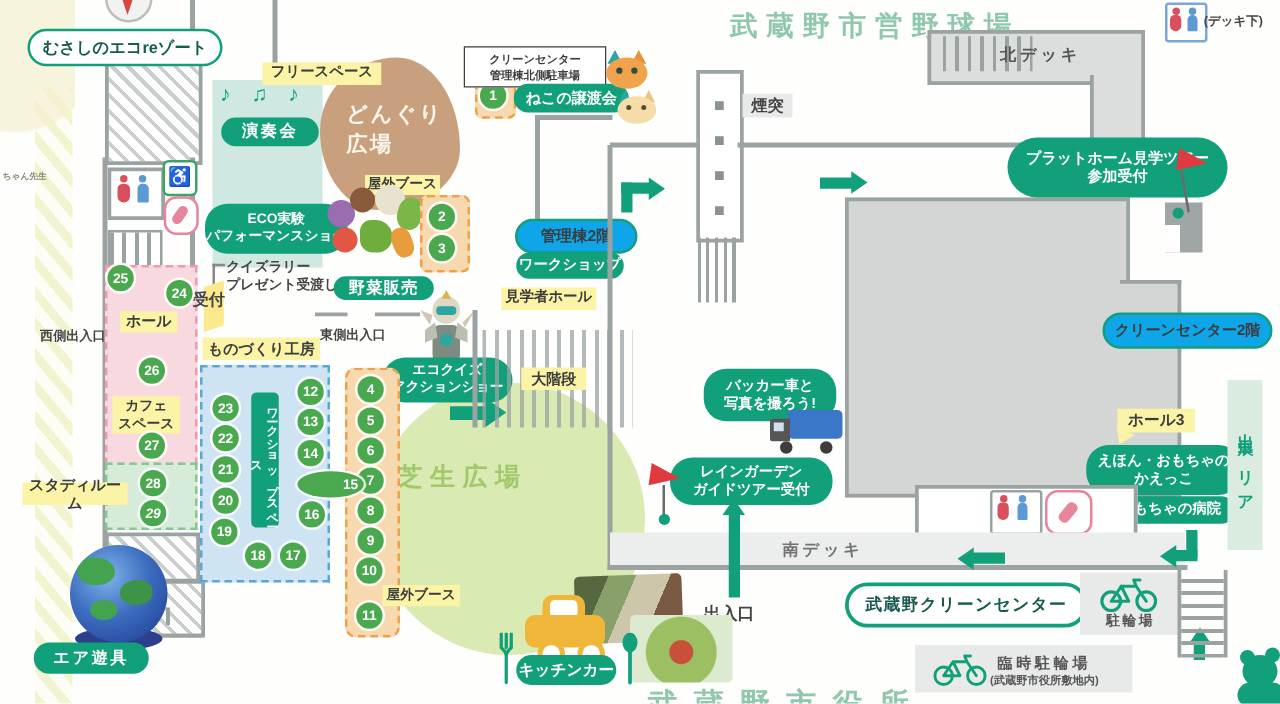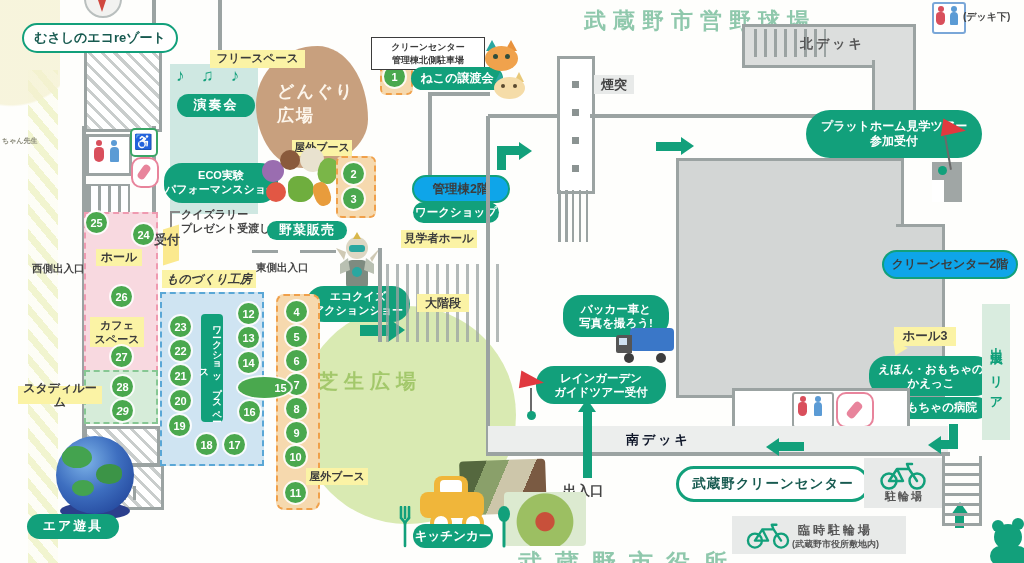--- a/index.html
+++ b/index.html
@@ -110,21 +110,21 @@
 
   <div class="dkt" style="left:32px;top:262px;font-size:10.5px;">西側出入口</div>
   <div class="dkt" style="left:256px;top:261px;font-size:10.5px;">東側出入口</div>
 
   <div class="ylabel" style="left:96px;top:249px;width:46px;height:17px;font-size:12px;">ホール</div>
   <div class="ylabel" style="left:90px;top:317px;width:54px;height:30px;font-size:11px;flex-direction:column;line-height:1.3;">
     <div>カフェ</div>
     <div>スペース</div>
   </div>
   <div class="ylabel" style="left:18px;top:386px;width:84px;height:18px;font-size:12px;">スタディルーム</div>
-  <div class="ylabel" style="left:162px;top:270px;width:94px;height:18px;font-size:12px;font-style:italic;">ものづくり工房</div>
+  <div class="ylabel" style="left:162px;top:270px;width:94px;height:18px;font-size:12px;">ものづくり工房</div>
 
   <div class="abs" style="left:201px;top:314px;width:22px;height:108px;background:#12a07b;border-radius:4px;color:#fff;font-weight:bold;font-size:9.5px;writing-mode:vertical-rl;text-align:center;letter-spacing:1px;">ワークショップスペース</div>
 
   <div class="abs" style="left:258px;top:148px;width:82px;height:64px;">
     <div class="abs" style="left:4px;top:12px;width:22px;height:22px;border-radius:50%;background:#9a6db0;"></div>
     <div class="abs" style="left:22px;top:2px;width:20px;height:20px;border-radius:50%;background:#8a5a3c;"></div>
     <div class="abs" style="left:42px;top:0px;width:24px;height:24px;border-radius:50% 50% 45% 55%;background:#e9e2cf;"></div>
     <div class="abs" style="left:60px;top:10px;width:20px;height:26px;border-radius:45%;background:#7ab648;transform:rotate(15deg);"></div>
     <div class="abs" style="left:8px;top:34px;width:20px;height:20px;border-radius:50%;background:#e25744;"></div>
     <div class="abs" style="left:30px;top:28px;width:26px;height:26px;border-radius:40% 60% 55% 45%;background:#6fae3e;"></div>
@@ -292,21 +292,21 @@
   <div class="pill2" style="left:536px;top:366px;width:130px;height:38px;font-size:11.5px;">
     <div>レインガーデン</div>
     <div>ガイドツアー受付</div>
   </div>
   <div class="abs" style="left:530px;top:388px;width:2px;height:26px;background:#6a6a6a;"></div>
   <div class="flag" style="left:520px;top:372px;transform:rotate(8deg);"></div>
   <div class="dot" style="left:527px;top:411px;"></div>
 
   <div class="abs" style="left:488px;top:426px;width:460px;height:28px;background:#eceeed;"></div>
   <div class="wall" style="left:486px;top:452px;width:464px;height:4px;"></div>
-  <div class="dkt" style="left:626px;top:431px;font-size:13px;letter-spacing:3px;color:#0f172a;">南デッキ</div>
+  <div class="dkt" style="left:626px;top:431px;font-size:13px;letter-spacing:3px;color:#737373;">南デッキ</div>
 
   <div class="arrH" style="left:497px;top:146px;width:9px;height:24px;"></div>
   <div class="arrH" style="left:497px;top:146px;width:24px;height:9px;"></div>
   <div class="headR" style="left:519px;top:142px;"></div>
   <div class="arrH" style="left:656px;top:142px;width:26px;height:9px;"></div>
   <div class="headR" style="left:681px;top:137px;"></div>
   <div class="arrH" style="left:583px;top:412px;width:9px;height:66px;"></div>
   <div class="headU" style="left:578px;top:399px;"></div>
   <div class="headL" style="left:766px;top:438px;"></div>
   <div class="arrH" style="left:778px;top:442px;width:26px;height:9px;"></div>

